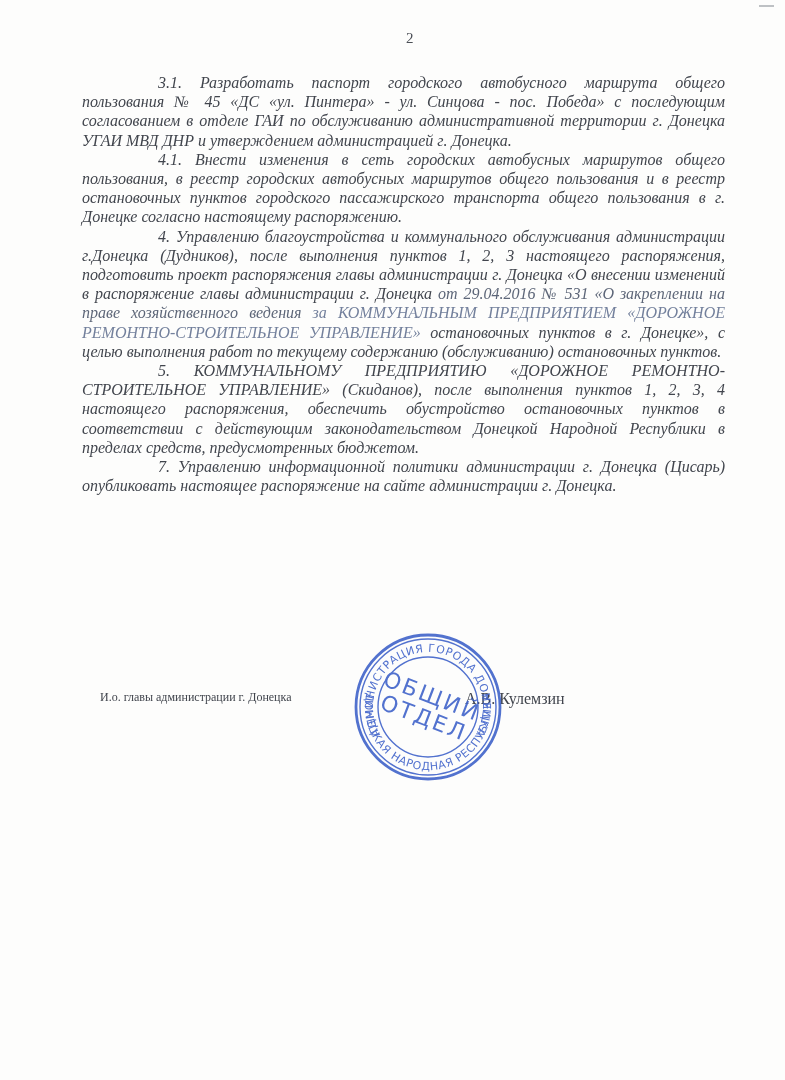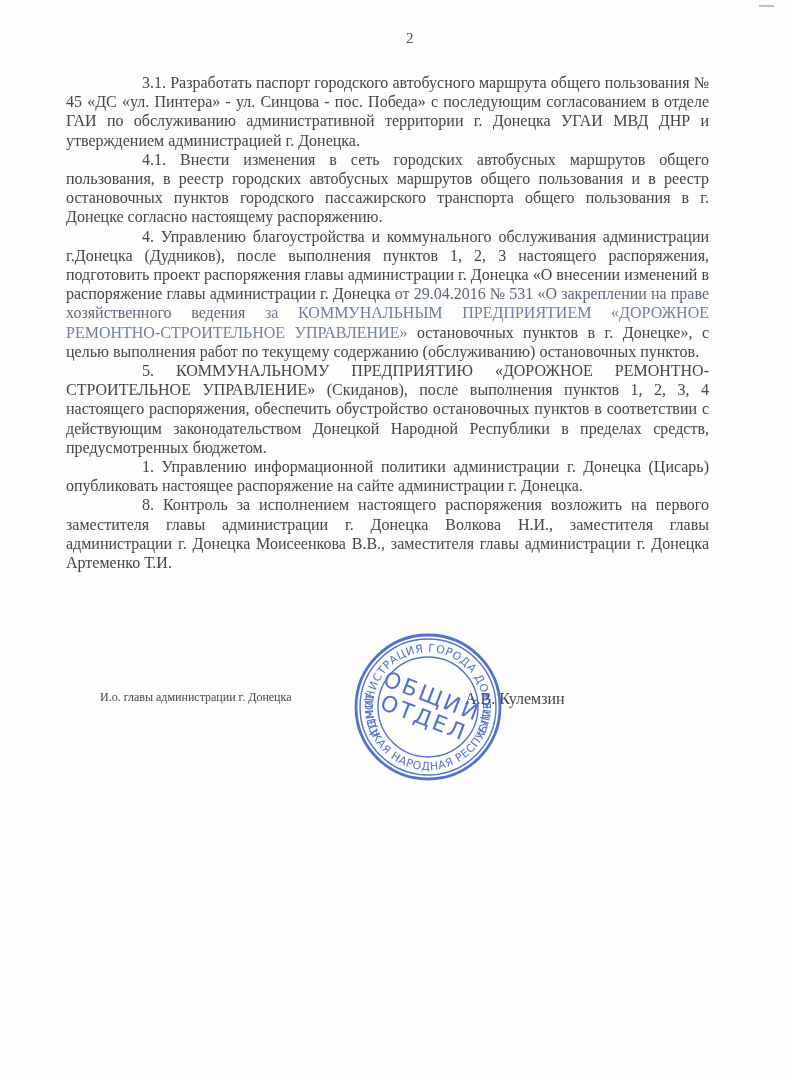--- a/index.html
+++ b/index.html
@@ -16,24 +16,25 @@
   }
   .scan-artifact {
     position: absolute; top: 5px; left: 759px;
     width: 15px; height: 2px; background: #8a8f96; opacity: .55;
   }
   .page-number {
     position: absolute; top: 30px; left: 406px;
     font-size: 15px; color: #4a4e55;
   }
   .doc-body {
-    position: absolute; left: 66px; top: 73px; width: 643px;
+    position: absolute; left: 82px; top: 73px; width: 643px;
     font-size: 16px; line-height: 19.2px;
     color: var(--ink);
     text-align: justify;
+    font-style: italic;
   }
   .doc-body p { margin: 0; text-indent: 76px; }
   .tint-medium { color: var(--tint-medium); }
   .tint-light { color: var(--tint-light); }
   .sig-title {
     position: absolute; left: 100px; top: 690px;
     font-size: 12px; color: var(--ink); white-space: nowrap;
   }
   .sig-name {
     position: absolute; left: 465px; top: 690px;
@@ -61,22 +62,21 @@
 
 <div class="scan-artifact"></div>
 
 <div class="page-number">2</div>
 
 <div class="doc-body">
   <p>3.1. Разработать паспорт городского автобусного маршрута общего пользования № 45 «ДС «ул. Пинтера» - ул. Синцова - пос. Победа» с последующим согласованием в отделе ГАИ по обслуживанию административной территории г. Донецка УГАИ МВД ДНР и утверждением администрацией г. Донецка.</p>
   <p>4.1. Внести изменения в сеть городских автобусных маршрутов общего пользования, в реестр городских автобусных маршрутов общего пользования и в реестр остановочных пунктов городского пассажирского транспорта общего пользования в г. Донецке согласно настоящему распоряжению.</p>
   <p><span>4. Управлению благоустройства и коммунального обслуживания администрации г.Донецка (Дудников), после выполнения пунктов 1, 2, 3 настоящего распоряжения, подготовить проект распоряжения главы администрации г. Донецка «О внесении изменений в распоряжение главы администрации г. Донецка </span><span class="tint-medium">от 29.04.2016 № 531 «О закреплении на праве хозяйственного ведения </span><span class="tint-light">за КОММУНАЛЬНЫМ ПРЕДПРИЯТИЕМ «ДОРОЖНОЕ РЕМОНТНО-СТРОИТЕЛЬНОЕ УПРАВЛЕНИЕ»</span><span> остановочных пунктов в г. Донецке», с целью выполнения работ по текущему содержанию (обслуживанию) остановочных пунктов.</span></p>
   <p>5. КОММУНАЛЬНОМУ ПРЕДПРИЯТИЮ «ДОРОЖНОЕ РЕМОНТНО-СТРОИТЕЛЬНОЕ УПРАВЛЕНИЕ» (Скиданов), после выполнения пунктов 1, 2, 3, 4 настоящего распоряжения, обеспечить обустройство остановочных пунктов в соответствии с действующим законодательством Донецкой Народной Республики в пределах средств, предусмотренных бюджетом.</p>
-  <p>1. Управлению информационной политики администрации г. Донецка (Цисарь) опубликовать настоящее распоряжение на сайте администрации г. Донецка.</p>
-  <p>8. Контроль за исполнением настоящего распоряжения возложить на первого заместителя главы администрации г. Донецка Волкова Н.И., заместителя главы администрации г. Донецка Моисеенкова В.В., заместителя главы администрации г. Донецка Артеменко Т.И.</p>
+  <p>7. Управлению информационной политики администрации г. Донецка (Цисарь) опубликовать настоящее распоряжение на сайте администрации г. Донецка.</p>
 </div>
 
 <div class="sig-title">И.о. главы администрации г. Донецка</div>
 <div class="sig-name">А.В. Кулемзин</div>
 
 <div class="stamp" style="color: rgb(64, 99, 202);">
   <svg viewBox="0 0 150 150" xmlns="http://www.w3.org/2000/svg">
     <circle cx="75" cy="75" r="72" fill="none" stroke="currentColor" stroke-width="2.8"></circle>
     <circle cx="75" cy="75" r="68" fill="none" stroke="currentColor" stroke-width="1.4"></circle>
     <circle cx="75" cy="75" r="50" fill="none" stroke="currentColor" stroke-width="1.4"></circle>

